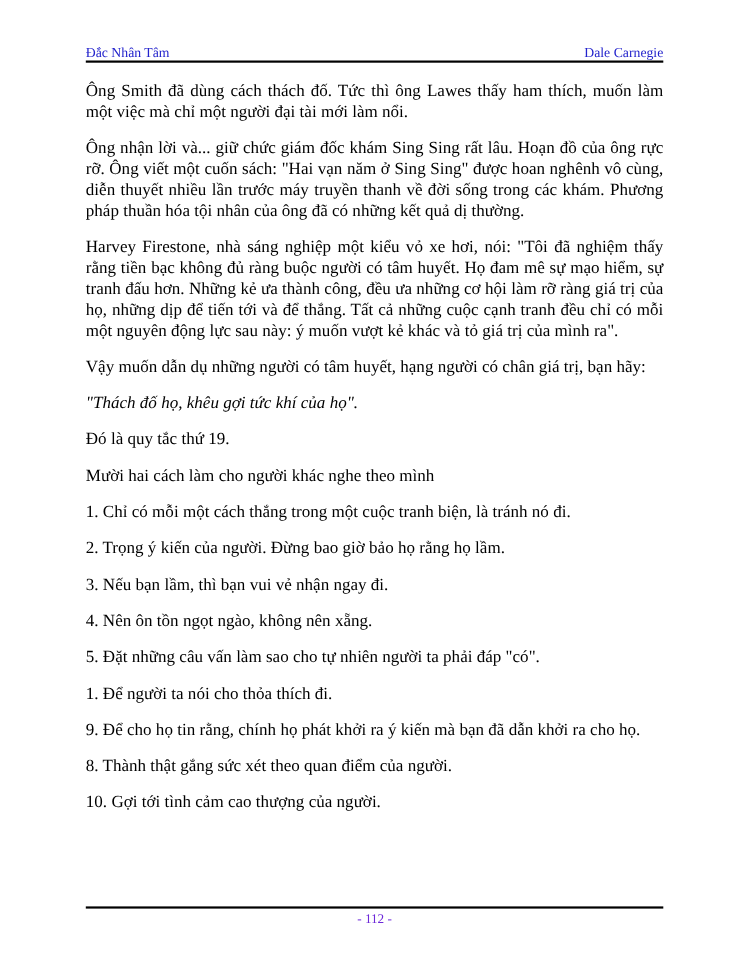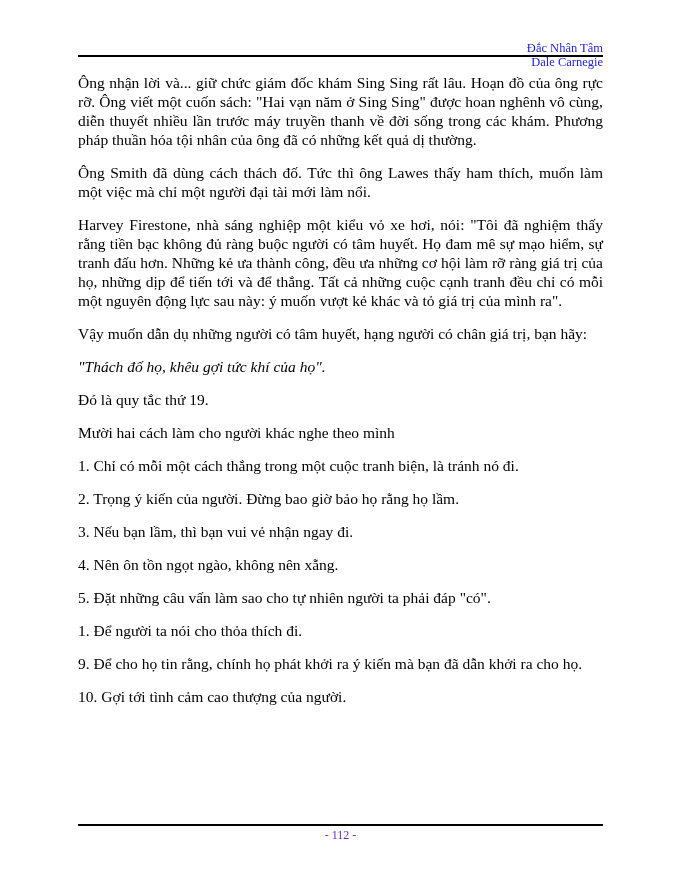--- a/index.html
+++ b/index.html
@@ -20,21 +20,20 @@
     top: 41px;
     left: 78px;
     width: 525px;
     display: flex;
     justify-content: space-between;
     align-items: flex-end;
     font-size: 12.5px;
     line-height: 14px;
     color: #2222cc;
     padding-bottom: 18px;
-    flex-direction: column;
   }
   .header-rule {
     position: absolute;
     top: 55px;
     left: 78px;
     width: 525px;
     height: 0;
     border-top: 2.5px solid #000000;
   }
   .content {
@@ -77,34 +76,35 @@
 
 <div class="page">
 
   <div class="header">
     <span>Đắc Nhân Tâm</span>
     <span>Dale Carnegie</span>
   </div>
   <div class="header-rule"></div>
 
   <div class="content">
+    <p class="para">Ông Smith đã dùng cách thách đố. Tức thì ông Lawes thấy ham thích, muốn làm một việc mà chỉ một người đại tài mới làm nổi.</p>
     <p class="para">Ông nhận lời và... giữ chức giám đốc khám Sing Sing rất lâu. Hoạn đồ của ông rực rỡ. Ông viết một cuốn sách: "Hai vạn năm ở Sing Sing" được hoan nghênh vô cùng, diễn thuyết nhiều lần trước máy truyền thanh về đời sống trong các khám. Phương pháp thuần hóa tội nhân của ông đã có những kết quả dị thường.</p>
-    <p class="para">Ông Smith đã dùng cách thách đố. Tức thì ông Lawes thấy ham thích, muốn làm một việc mà chỉ một người đại tài mới làm nổi.</p>
     <p class="para">Harvey Firestone, nhà sáng nghiệp một kiểu vỏ xe hơi, nói: "Tôi đã nghiệm thấy rằng tiền bạc không đủ ràng buộc người có tâm huyết. Họ đam mê sự mạo hiểm, sự tranh đấu hơn. Những kẻ ưa thành công, đều ưa những cơ hội làm rỡ ràng giá trị của họ, những dịp để tiến tới và để thắng. Tất cả những cuộc cạnh tranh đều chỉ có mỗi một nguyên động lực sau này: ý muốn vượt kẻ khác và tỏ giá trị của mình ra".</p>
     <p class="para">Vậy muốn dẫn dụ những người có tâm huyết, hạng người có chân giá trị, bạn hãy:</p>
     <p class="para italic">"Thách đố họ, khêu gợi tức khí của họ".</p>
     <p class="para">Đó là quy tắc thứ 19.</p>
     <p class="para">Mười hai cách làm cho người khác nghe theo mình</p>
     <p class="para">1. Chỉ có mỗi một cách thắng trong một cuộc tranh biện, là tránh nó đi.</p>
     <p class="para">2. Trọng ý kiến của người. Đừng bao giờ bảo họ rằng họ lầm.</p>
     <p class="para">3. Nếu bạn lầm, thì bạn vui vẻ nhận ngay đi.</p>
     <p class="para">4. Nên ôn tồn ngọt ngào, không nên xẵng.</p>
     <p class="para">5. Đặt những câu vấn làm sao cho tự nhiên người ta phải đáp "có".</p>
     <p class="para">1. Để người ta nói cho thỏa thích đi.</p>
     <p class="para">9. Để cho họ tin rằng, chính họ phát khởi ra ý kiến mà bạn đã dẫn khởi ra cho họ.</p>
+    <p class="para">8. Thành thật gắng sức xét theo quan điểm của người.</p>
     <p class="para">10. Gợi tới tình cảm cao thượng của người.</p>
   </div>
 
   <div class="footer-rule"></div>
   <div class="footer">
     <span>- 112 -</span>
   </div>
 
 </div>
 

